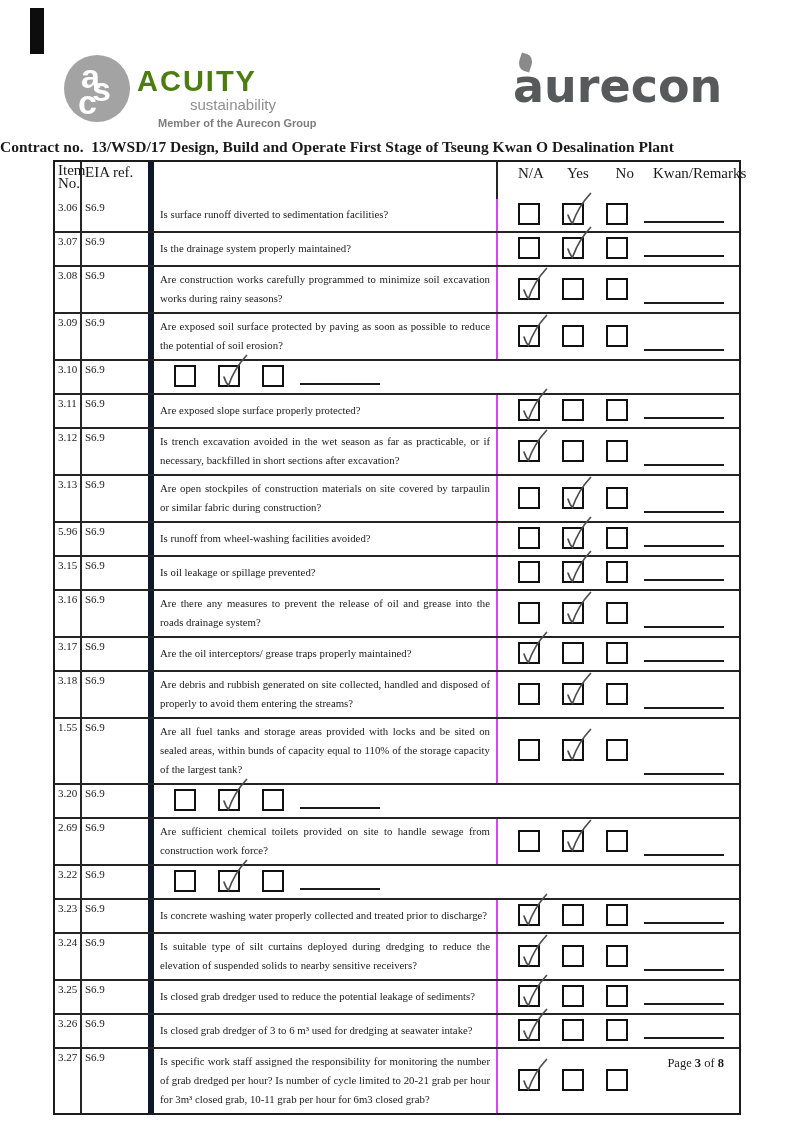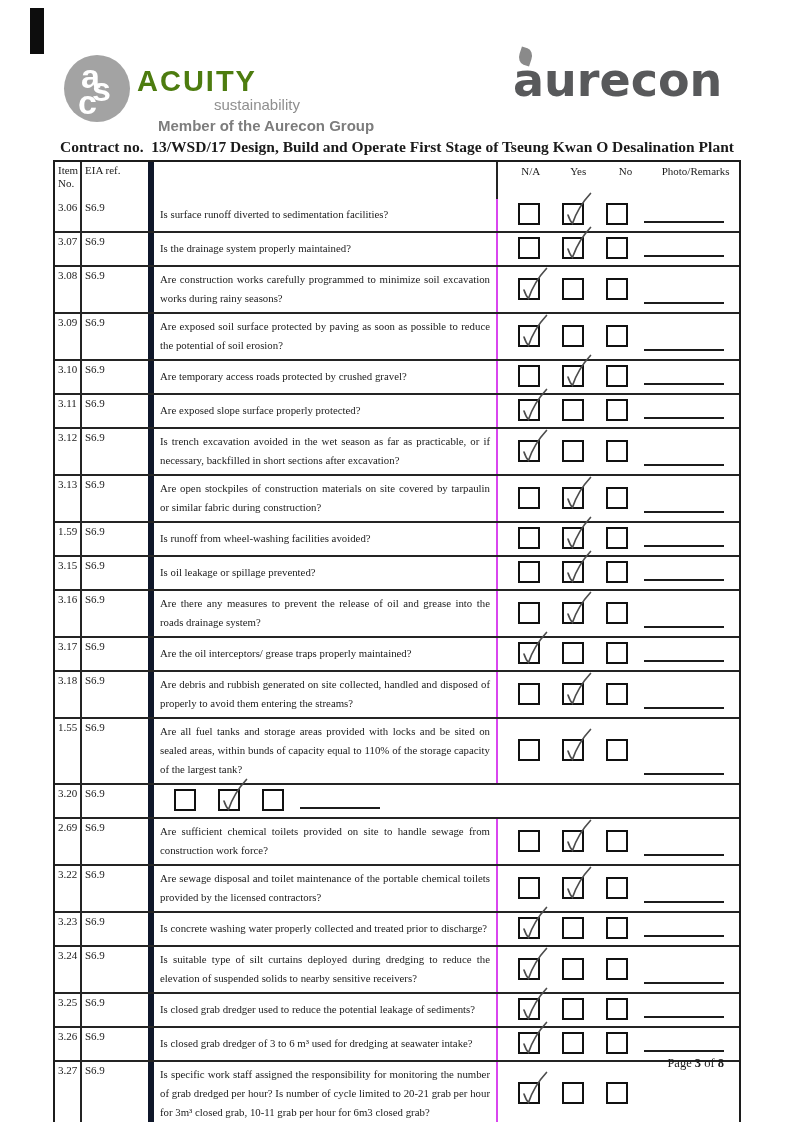--- a/index.html
+++ b/index.html
@@ -28,40 +28,40 @@
   }
   .acuity-circle span { position: absolute; line-height: 1; }
   .acuity-circle .m-a { left: 17px; top: 4px;  font-size: 34px; }
   .acuity-circle .m-s { left: 28px; top: 17px; font-size: 34px; }
   .acuity-circle .m-c { left: 14px; top: 30px; font-size: 34px; }
   .acuity-text { margin-left: 7px; font-family: "Liberation Sans", sans-serif; }
   .acuity-name {
     margin-top: 12px; font-size: 29px; font-weight: bold; color: #4d7c0f;
     letter-spacing: 2px; line-height: 1;
   }
-  .acuity-tagline { font-size: 15px; color: #8f8f8f; margin-left: 77px; line-height: 1.15; }
+  .acuity-tagline { font-size: 15px; color: #8f8f8f; margin-left: 53px; line-height: 1.15; }
   .acuity-member {
     position: absolute; left: 94px; top: 62px; white-space: nowrap;
-    font-family: "Liberation Sans", sans-serif; font-size: 15px; font-weight: bold; color: #7d7d7d;
-  }
-  .aurecon { position: absolute; left: 513px; top: 2px; }
+    font-family: "Liberation Sans", sans-serif; font-size: 11px; font-weight: bold; color: #7d7d7d;
+  }
+  .aurecon { position: absolute; left: 513px; top: 8px; }
   .aurecon-word {
     font-family: "DejaVu Sans", sans-serif; font-weight: bold;
     font-size: 46px; line-height: 1; color: #58595b; letter-spacing: 0px;
   }
   .aurecon-leaf {
     position: absolute; left: 6px; top: -9px;
     width: 13px; height: 17px; background: #8a8a8a;
     border-radius: 0 55% 0 55%;
     transform: rotate(18deg);
   }
   
   .doc-title {
     position: absolute; left: 0; top: 138px; width: 100%;
-    text-align: center; font-weight: bold; font-size: 15.5px; white-space: pre;
+    font-weight: bold; font-size: 15.5px; white-space: pre;
   }
   
   .checklist {
     position: absolute; left: 53px; top: 160px; width: 688px;
     border: 2px solid #1c1c1c;
   }
   .trow {
     display: grid;
     grid-template-columns: 27px 72px 344px 239px;
     border-top: 2px solid #242424;
@@ -72,21 +72,21 @@
   .cell-eia   { border-right: 6px solid #0f172a; font-size: 11px; }
   .cell-q     {
     border-right: 2px solid #d946ef; font-size: 10.8px; line-height: 19px;
     text-align: justify; padding: 3px 6px 4px 6px;
     display: flex; align-items: center; min-height: 29px;
   }
   .cell-q > span { width: 100%; }
   
   .hrow .cell-q { border-right: 2px solid #242424; }
   .hrow { min-height: 37px; }
-  .hrow .cell { font-size: 11px; }
+  .hrow .cell { font-size: 15px; }
   .hdr-stack div { line-height: 13px; }
   
   .cell-checks {
     display: flex; align-items: center; padding: 4px 0 6px 20px;
   }
   .chk-label { display: inline-block; text-align: center; }
   .w-box { width: 26px; }
   .w-gap { width: 22px; }
   .w-line { width: 84px; white-space: nowrap; }
   .hrow .cell-checks { align-items: flex-start; padding-top: 3px; }
@@ -151,21 +151,21 @@
       <div class="cell cell-q">
           <span></span>
         </div>
       <div class="cell cell-checks">
         <span class="chk-label w-box">N/A</span>
         <span class="w-gap"></span>
         <span class="chk-label w-box">Yes</span>
         <span class="w-gap"></span>
         <span class="chk-label w-box">No</span>
         <span style="width:16px"></span>
-        <span class="chk-label w-line">Photo/Remarks</span>
+        <span class="chk-label w-line">Kwan/Remarks</span>
       </div>
     </div>
 
     <div id="rows-host">
   <div class="trow">
     <div class="cell cell-item">3.06</div>
     <div class="cell cell-eia">S6.9</div>
     <div class="cell cell-q">
             <span>Is surface runoff diverted to sedimentation facilities?</span>
           </div>
@@ -239,23 +239,20 @@
       <span class="box"></span>
       <span class="spacer"></span>
       <span class="box"></span>
       <span class="remark-line"></span>
     </div>
   </div>
 
   <div class="trow">
     <div class="cell cell-item">3.10</div>
     <div class="cell cell-eia">S6.9</div>
-    <div class="cell cell-q">
-            <span>Are temporary access roads protected by crushed gravel?</span>
-          </div>
     <div class="cell cell-checks">
       <span class="box"></span>
       <span class="spacer"></span>
       <span class="box">
               <svg class="tick" viewBox="0 0 30 36">
                 <path d="M5 23 C6.5 27.5 8.5 30.5 9.5 31.5 C13 21 20.5 9 27.5 1.5"></path>
               </svg>
             </span>
       <span class="spacer"></span>
       <span class="box"></span>
@@ -317,21 +314,21 @@
                 <path d="M5 23 C6.5 27.5 8.5 30.5 9.5 31.5 C13 21 20.5 9 27.5 1.5"></path>
               </svg>
             </span>
       <span class="spacer"></span>
       <span class="box"></span>
       <span class="remark-line"></span>
     </div>
   </div>
 
   <div class="trow">
-    <div class="cell cell-item">1.59</div>
+    <div class="cell cell-item">5.96</div>
     <div class="cell cell-eia">S6.9</div>
     <div class="cell cell-q">
             <span>Is runoff from wheel-washing facilities avoided?</span>
           </div>
     <div class="cell cell-checks">
       <span class="box"></span>
       <span class="spacer"></span>
       <span class="box">
               <svg class="tick" viewBox="0 0 30 36">
                 <path d="M5 23 C6.5 27.5 8.5 30.5 9.5 31.5 C13 21 20.5 9 27.5 1.5"></path>
@@ -476,23 +473,20 @@
             </span>
       <span class="spacer"></span>
       <span class="box"></span>
       <span class="remark-line"></span>
     </div>
   </div>
 
   <div class="trow">
     <div class="cell cell-item">3.22</div>
     <div class="cell cell-eia">S6.9</div>
-    <div class="cell cell-q">
-            <span>Are sewage disposal and toilet maintenance of the portable chemical toilets provided by the licensed contractors?</span>
-          </div>
     <div class="cell cell-checks">
       <span class="box"></span>
       <span class="spacer"></span>
       <span class="box">
               <svg class="tick" viewBox="0 0 30 36">
                 <path d="M5 23 C6.5 27.5 8.5 30.5 9.5 31.5 C13 21 20.5 9 27.5 1.5"></path>
               </svg>
             </span>
       <span class="spacer"></span>
       <span class="box"></span>

